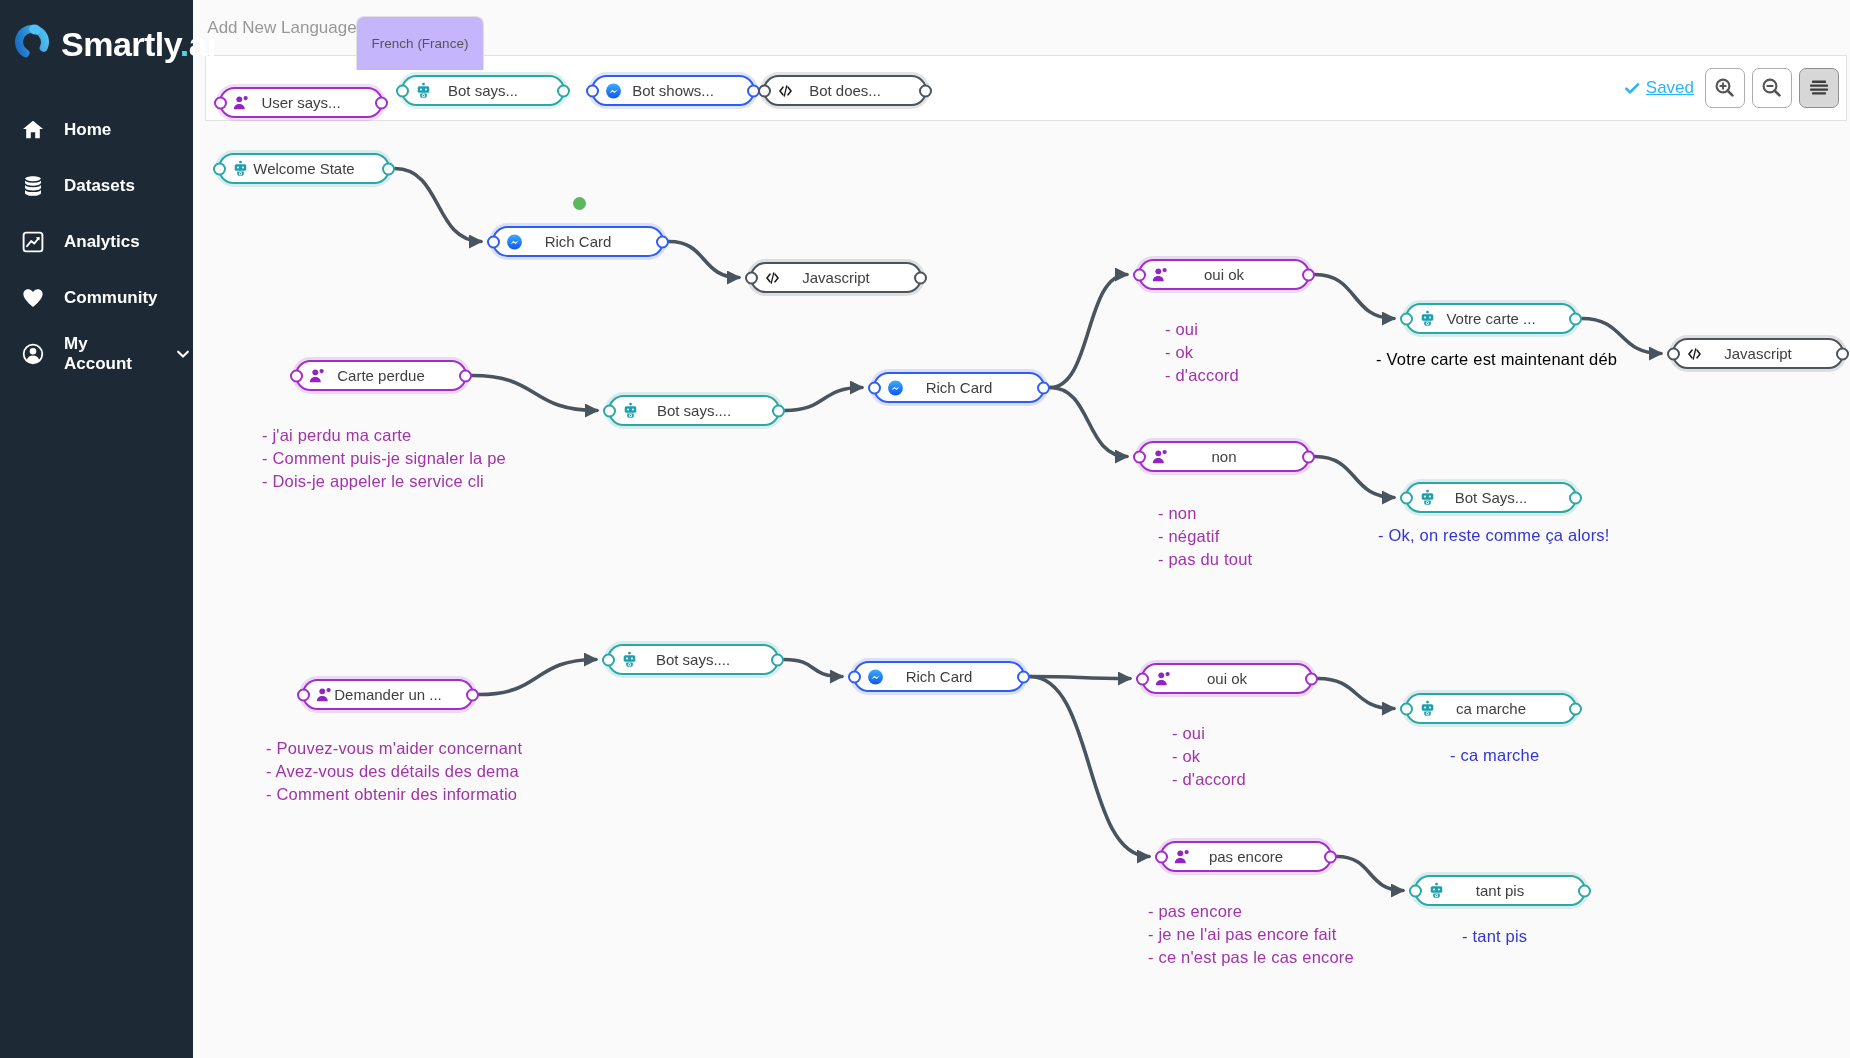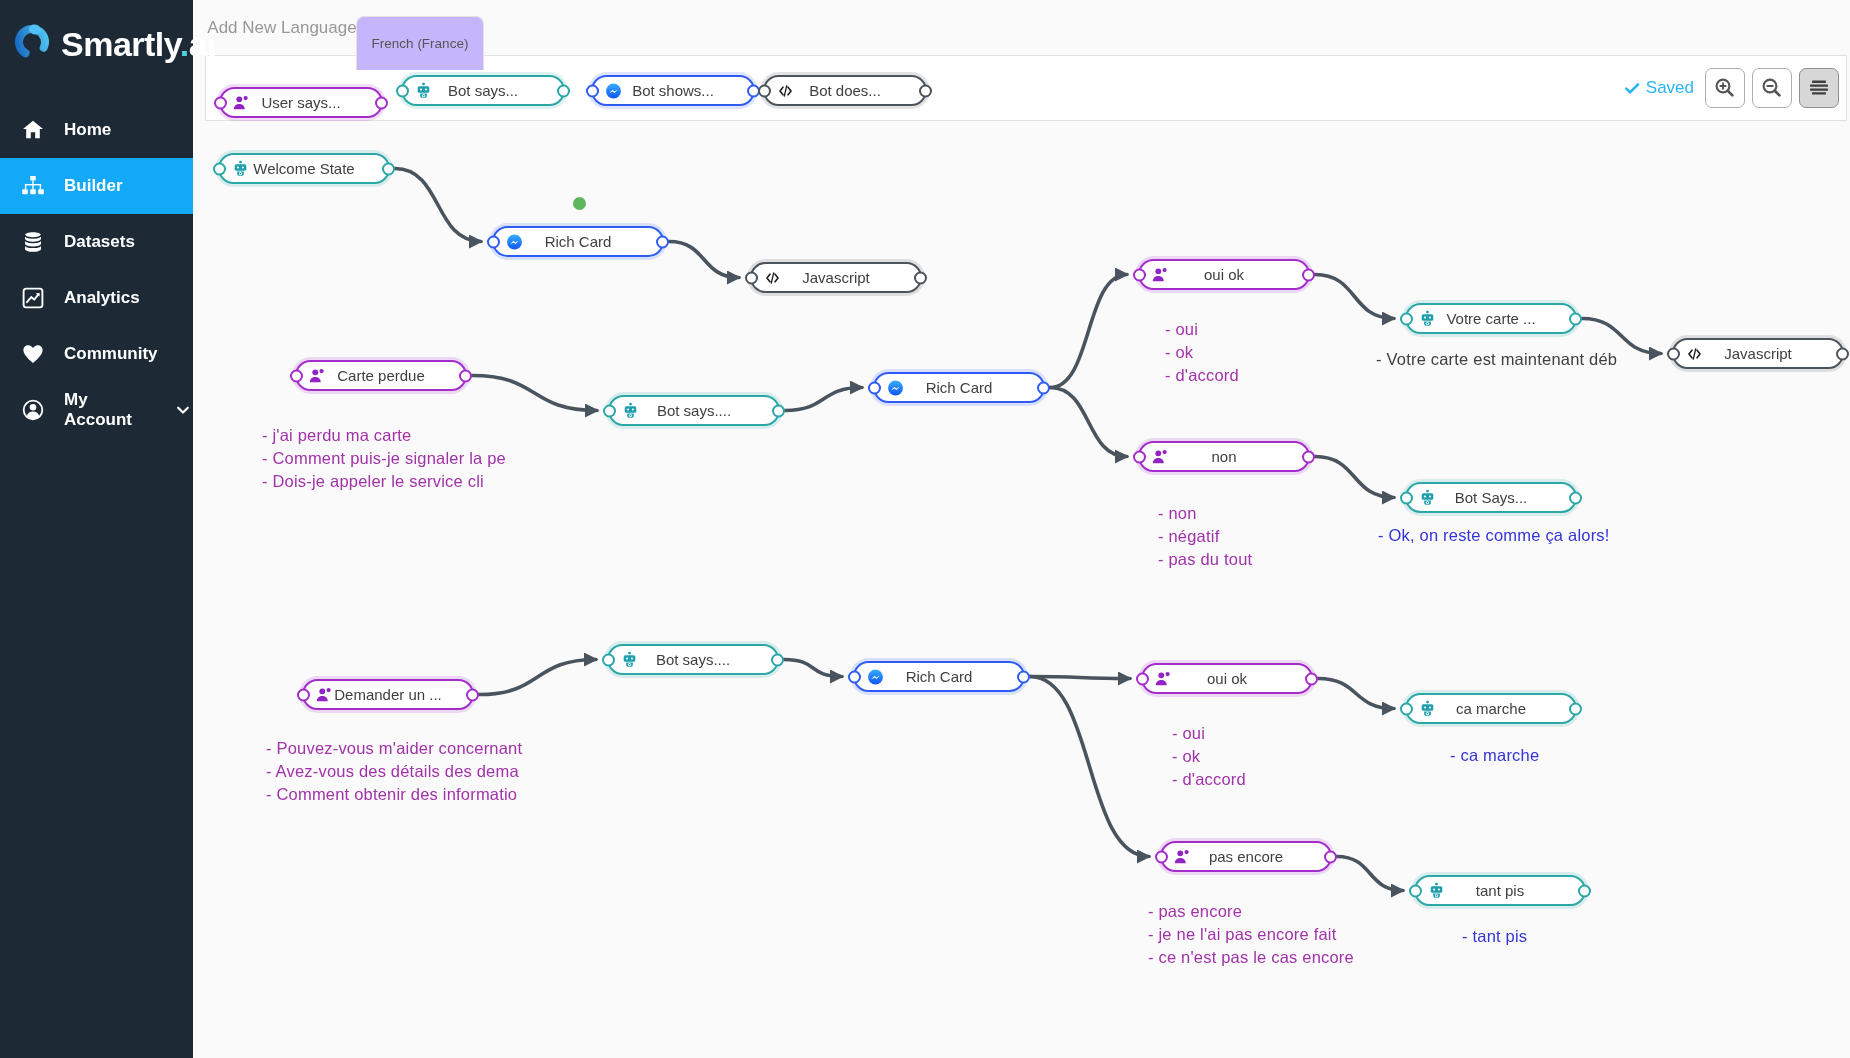--- a/index.html
+++ b/index.html
@@ -23,21 +23,21 @@
   
   .main-top{position:absolute;left:193px;top:0;right:0;z-index:5;}
   .tab-inactive{position:absolute;left:14px;top:0;width:150px;height:55px;display:flex;
     align-items:center;justify-content:center;font-size:17px;color:#98989a;cursor:pointer;}
   .tab-active{position:absolute;left:163px;top:16px;width:126px;height:53px;background:#c4b5fd;
     border:1px solid #e2e2e2;border-bottom:none;border-radius:8px 8px 0 0;display:flex;
     align-items:center;justify-content:center;font-size:13.5px;color:#555;z-index:6;cursor:pointer;}
   .toolbar{position:absolute;left:12px;top:55px;width:1642px;height:66px;background:#fff;
     border:1px solid #e2e2e2;box-sizing:border-box;z-index:5;}
   .saved{position:absolute;right:152px;top:0;height:100%;display:flex;align-items:center;gap:6px;
-    color:#29b6f6;font-size:17px;}
+    color:#29b6f6;font-size:17px;text-decoration:underline;}
   .ctl-btn{position:absolute;top:12px;width:40px;height:40px;border:1.5px solid #adadad;border-radius:7px;
     background:#fff;display:flex;align-items:center;justify-content:center;box-sizing:border-box;cursor:pointer;}
   .ctl-btn.active{background:#d7d7d7;border-color:#8f8f8f;}
   .ctl-btn svg{width:24px;height:24px;}
   
   .canvas-layer{position:absolute;left:0;top:0;width:1534px;height:1058px;z-index:1;}
   #connector-svg{position:absolute;left:0;top:0;}
   .flow-node{position:absolute;height:31px;background:#fff;border:2px solid var(--accent,#999);
     border-radius:17px;box-sizing:border-box;cursor:pointer;}
   .node-label{position:absolute;left:0;right:0;top:0;bottom:0;display:flex;align-items:center;
@@ -73,36 +73,20 @@
   </div>
   <div class="side-menu" id="side-menu">
       <div class="side-item">
         <span class="side-icon">
           <svg viewBox="0 0 24 24" fill="#fff">
             <path d="M12 2.8 22 11h-3.2v9.2h-4.6v-6h-4.4v6H5.2V11H2Z"></path>
           </svg>
         </span>
         <span>Home</span>
       </div>
-      <div class="side-item active">
-        <span class="side-icon">
-          <svg viewBox="0 0 24 24" fill="#fff">
-            <rect x="9.25" y="2" width="5.5" height="4.6" rx="0.8"></rect>
-            <rect x="11.3" y="6.6" width="1.4" height="3.6"></rect>
-            <rect x="3.9" y="10" width="16.2" height="1.4"></rect>
-            <rect x="3.9" y="10" width="1.4" height="5.2"></rect>
-            <rect x="11.3" y="10" width="1.4" height="5.2"></rect>
-            <rect x="18.7" y="10" width="1.4" height="5.2"></rect>
-            <rect x="1.2" y="15.2" width="5.6" height="5" rx="0.8"></rect>
-            <rect x="9.2" y="15.2" width="5.6" height="5" rx="0.8"></rect>
-            <rect x="17.2" y="15.2" width="5.6" height="5" rx="0.8"></rect>
-          </svg>
-        </span>
-        <span>Builder</span>
-      </div>
       <div class="side-item">
         <span class="side-icon">
           <svg viewBox="0 0 24 24" fill="#fff">
             <path d="M12 2.2c-4.4 0-8 1.3-8 2.9v13.8c0 1.6 3.6 2.9 8 2.9s8-1.3 8-2.9V5.1c0-1.6-3.6-2.9-8-2.9z"></path>
             <path d="M4 9.6c0 1.6 3.6 2.9 8 2.9s8-1.3 8-2.9" fill="none" stroke="#1d2a36" stroke-width="1.4"></path>
             <path d="M4 14.4c0 1.6 3.6 2.9 8 2.9s8-1.3 8-2.9" fill="none" stroke="#1d2a36" stroke-width="1.4"></path>
             <path d="M4 5.1c0 1.6 3.6 2.9 8 2.9s8-1.3 8-2.9" fill="none" stroke="#1d2a36" stroke-width="1.4"></path>
           </svg>
         </span>
         <span>Datasets</span>
@@ -428,21 +412,21 @@
     <div class="annotation" style="left: 262px; top: 424px; color: rgb(162, 50, 170);">
       <div>- j'ai perdu ma carte</div>
       <div>- Comment puis-je signaler la pe</div>
       <div>- Dois-je appeler le service cli</div>
     </div>
     <div class="annotation" style="left: 1165px; top: 318px; color: rgb(162, 50, 170);">
       <div>- oui</div>
       <div>- ok</div>
       <div>- d'accord</div>
     </div>
-    <div class="annotation" style="left: 1376px; top: 348px; color: #404040;">
+    <div class="annotation" style="left: 1376px; top: 348px; color: #000000;">
       <div>- Votre carte est maintenant déb</div>
     </div>
     <div class="annotation" style="left: 1158px; top: 502px; color: rgb(162, 50, 170);">
       <div>- non</div>
       <div>- négatif</div>
       <div>- pas du tout</div>
     </div>
     <div class="annotation" style="left: 1378px; top: 524px; color: rgb(52, 52, 214);">
       <div>- Ok, on reste comme ça alors!</div>
     </div>

